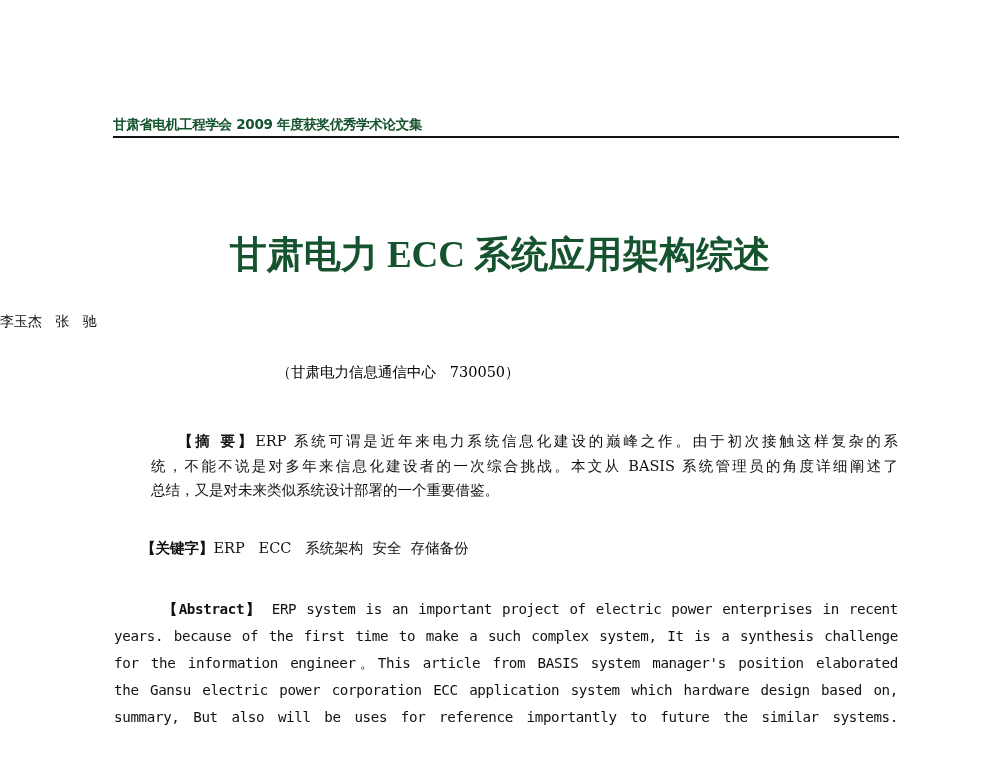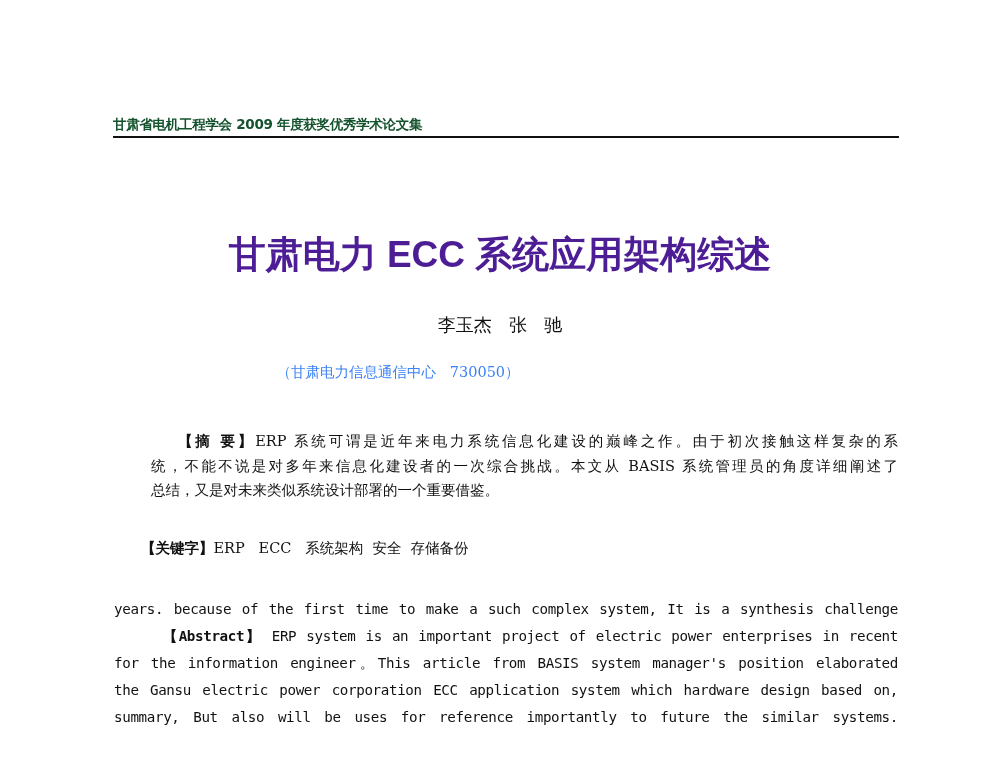--- a/index.html
+++ b/index.html
@@ -40,46 +40,46 @@
     width: 786px;
     height: 2px;
     background: #111;
   }
   .title {
     position: absolute;
     left: 0;
     width: 1000px;
     top: 230px;
     text-align: center;
-    font-family: Liberation Sans, sans-serif;
+    font-family: Liberation Serif, serif;
     font-size: 37px;
     font-weight: bold;
     letter-spacing: 0px;
-    color: #4c1d95;
+    color: #14532d;
     white-space: nowrap;
   }
   .authors {
     position: absolute;
     left: 0;
     width: 1000px;
     top: 313px;
-    text-align: center;
-    font-size: 18px;
+    text-align: left;
+    font-size: 14px;
     white-space: pre;
     color: #111;
   }
   .affiliation {
     position: absolute;
     left: 0;
     width: 796px;
     top: 363px;
     text-align: center;
     font-size: 14.5px;
     white-space: pre;
-    color: #3b82f6;
+    color: #000000;
   }
   .cn-abstract {
     position: absolute;
     left: 114px;
     top: 429px;
     width: 784px;
     font-size: 14.5px;
     line-height: 24.5px;
     color: #111;
   }
@@ -149,18 +149,18 @@
 
 <div class="cn-abstract">
   <span class="cn-line indent"><span class="bracket-label">【摘   要】</span><span>ERP 系统可谓是近年来电力系统信息化建设的巅峰之作。由于初次接触这样复杂的系</span></span>
   <span class="cn-line">统，不能不说是对多年来信息化建设者的一次综合挑战。本文从 BASIS 系统管理员的角度详细阐述了</span>
   <span class="cn-line last">总结，又是对未来类似系统设计部署的一个重要借鉴。</span>
 </div>
 
 <div class="keywords"><span class="bracket-label">【关键字】</span><span>ERP   ECC   系统架构  安全  存储备份</span></div>
 
 <div class="en-abstract">
+  <span class="en-line first"><span class="en-label">【Abstract】</span><span> ERP system is an important project of electric power enterprises in recent</span></span>
   <span class="en-line">years. because of the first time to make a such complex system, It is a synthesis challenge</span>
-  <span class="en-line first"><span class="en-label">【Abstract】</span><span> ERP system is an important project of electric power enterprises in recent</span></span>
   <span class="en-line">for the information engineer。This article from BASIS system manager's position elaborated</span>
   <span class="en-line">the Gansu electric power corporation ECC application system which hardware design based on,</span>
   <span class="en-line">summary, But also will be uses for reference importantly to future the similar systems.</span>
 </div>
 
 </body></html>

